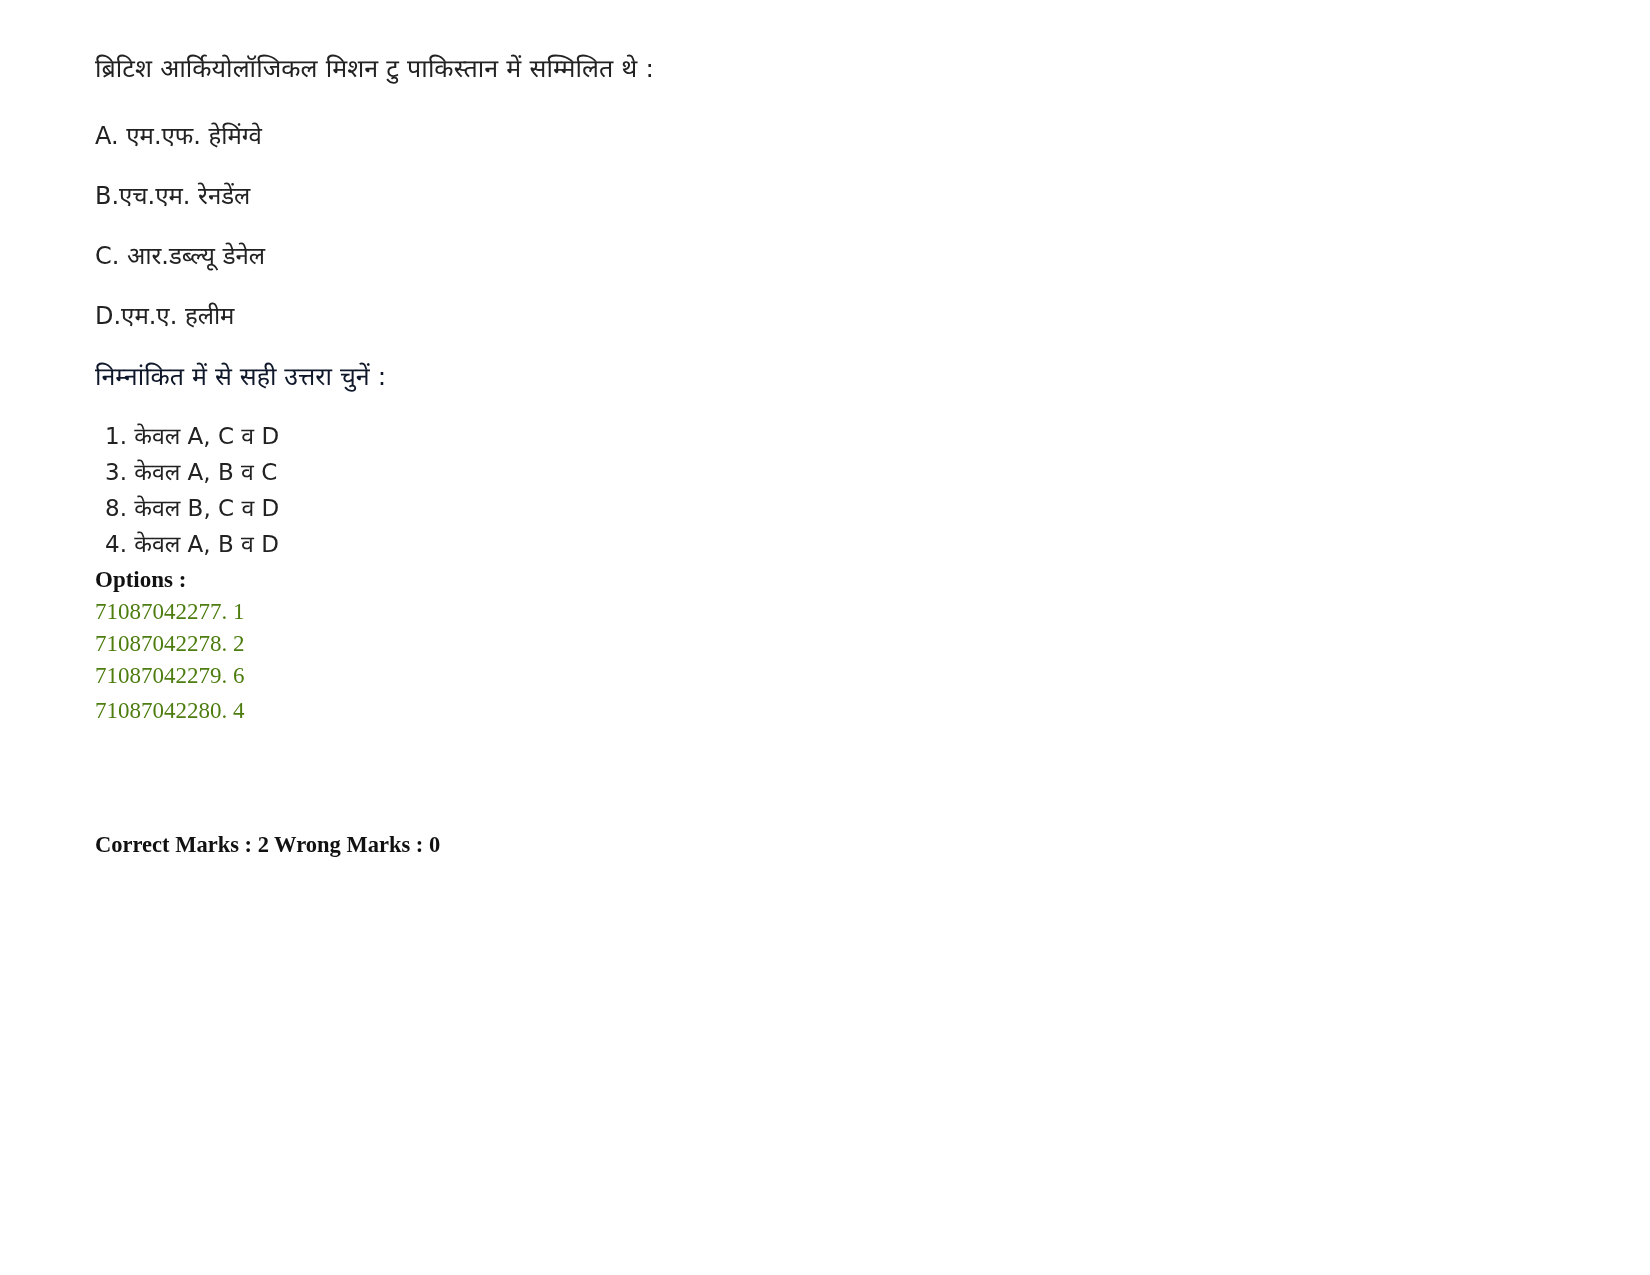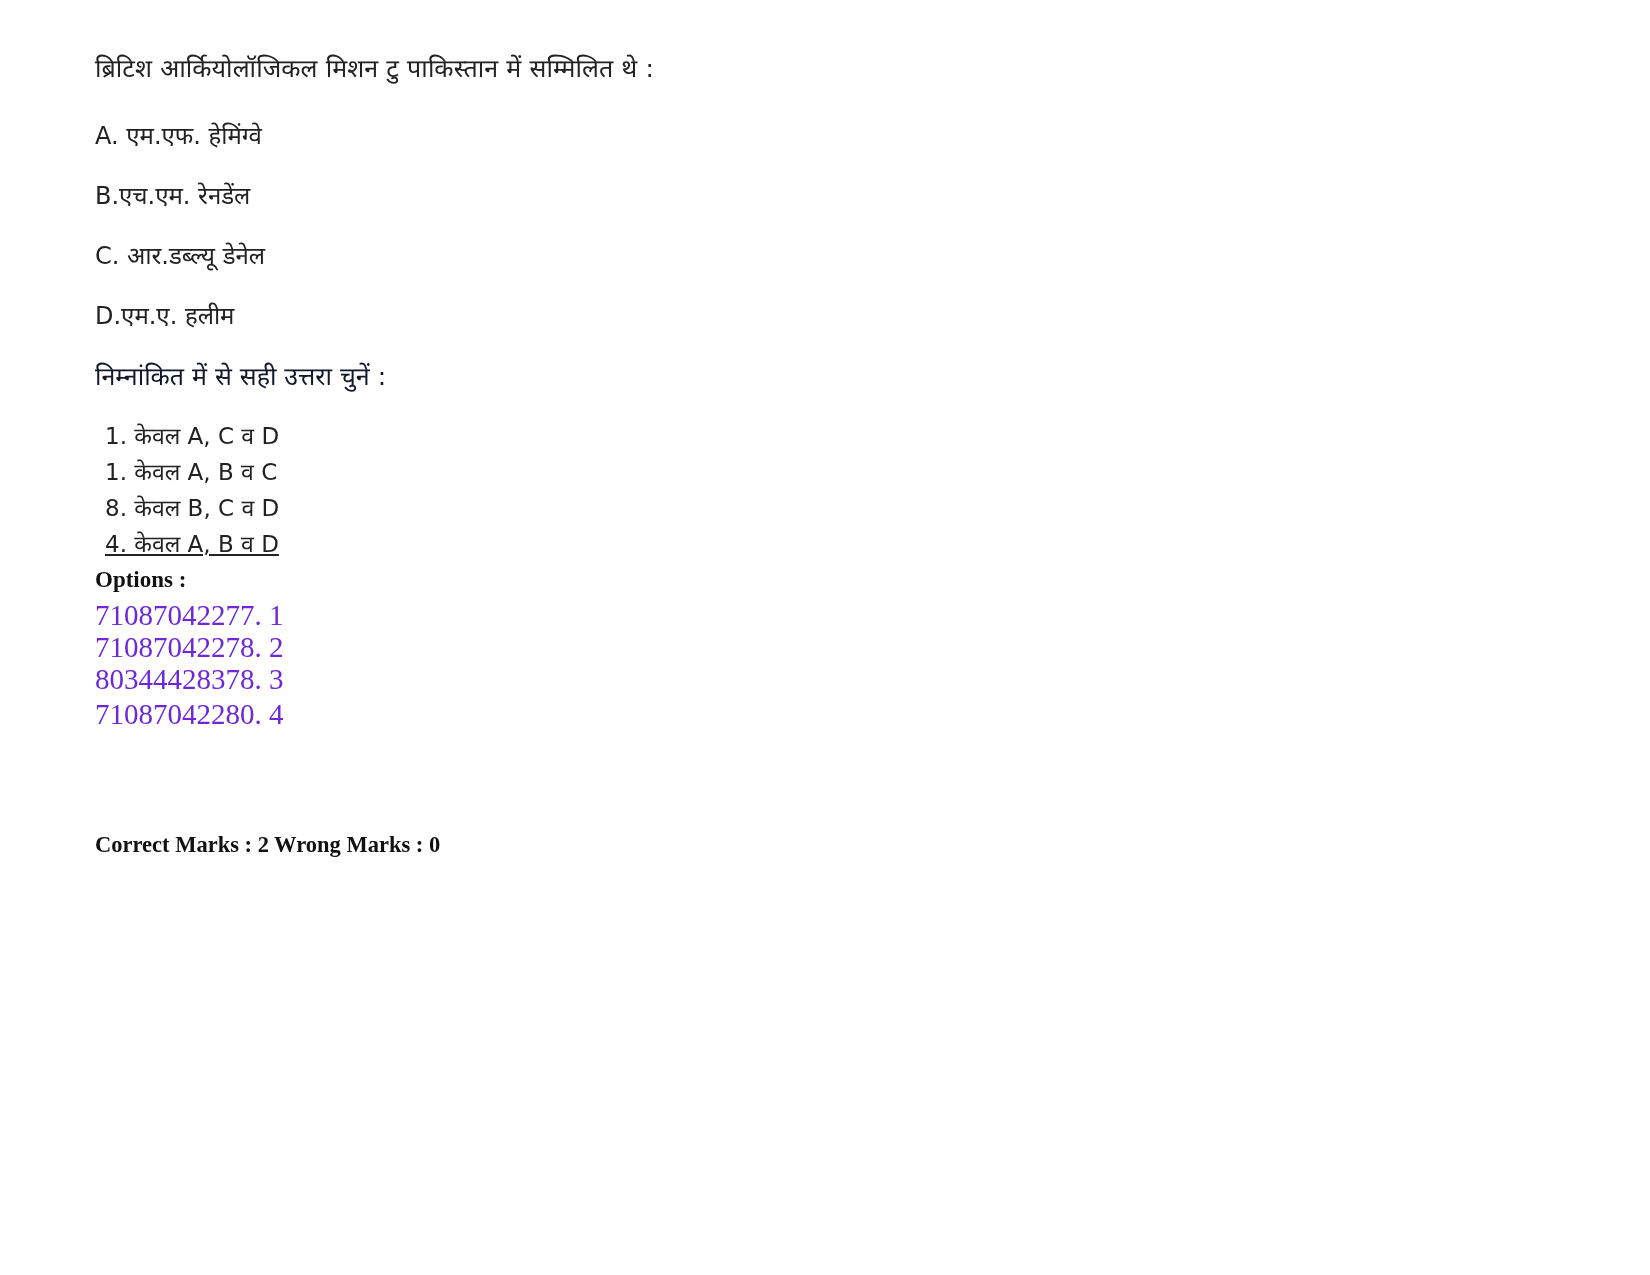--- a/index.html
+++ b/index.html
@@ -71,37 +71,37 @@
     left: 105px;
     font-family: "DejaVu Sans", "Liberation Sans", sans-serif;
     font-size: 23px;
     line-height: 1.2;
     color: #222;
     white-space: nowrap;
   }
   .alt-0 { top: 419px; }
   .alt-1 { top: 455px; }
   .alt-2 { top: 491px; }
-  .alt-3 { top: 527px; text-decoration: underline; }
+  .alt-3 { top: 527px; }
 
   
   .options-label {
     position: absolute;
     left: 95px;
     top: 563px;
     font-size: 23px;
     font-weight: bold;
     color: #111;
     white-space: nowrap;
   }
   .option-row {
     position: absolute;
     left: 95px;
-    font-size: 29px;
-    color: #6d28d9;
+    font-size: 23px;
+    color: #4d7c0f;
     white-space: nowrap;
   }
   .option-row-0 { top: 595px; }
   .option-row-1 { top: 627px; }
   .option-row-2 { top: 659px; }
   .option-row-3 { top: 694px; }
 
   
   .meta {
     position: absolute;
@@ -124,29 +124,29 @@
   <div class="q-stem">ब्रिटिश आर्कियोलॉजिकल मिशन टु पाकिस्तान में सम्मिलित थे :</div>
 
   <div class="stmt stmt-0">A. एम.एफ. हेमिंग्वे</div>
   <div class="stmt stmt-1">B.एच.एम. रेनडेंल</div>
   <div class="stmt stmt-2">C. आर.डब्ल्यू डेनेल</div>
   <div class="stmt stmt-3">D.एम.ए. हलीम</div>
 
   <div class="choose-prompt">निम्नांकित में से सही उत्तरा चुनें :</div>
 
   <div class="alt alt-0">1. केवल A, C व D</div>
-  <div class="alt alt-1">1. केवल A, B व C</div>
+  <div class="alt alt-1">3. केवल A, B व C</div>
   <div class="alt alt-2">8. केवल B, C व D</div>
   <div class="alt alt-3">4. केवल A, B व D</div>
 
   <div class="options-label">Options :</div>
 
   <div class="option-row option-row-0">71087042277. 1</div>
   <div class="option-row option-row-1">71087042278. 2</div>
-  <div class="option-row option-row-2">80344428378. 3</div>
+  <div class="option-row option-row-2">71087042279. 6</div>
   <div class="option-row option-row-3">71087042280. 4</div>
 
   <div class="meta meta-block-1">
   </div>
 
   <div class="meta meta-block-2">
     <span class="meta-line">Correct Marks : 2 Wrong Marks : 0</span>
   </div>
 
 </div>

